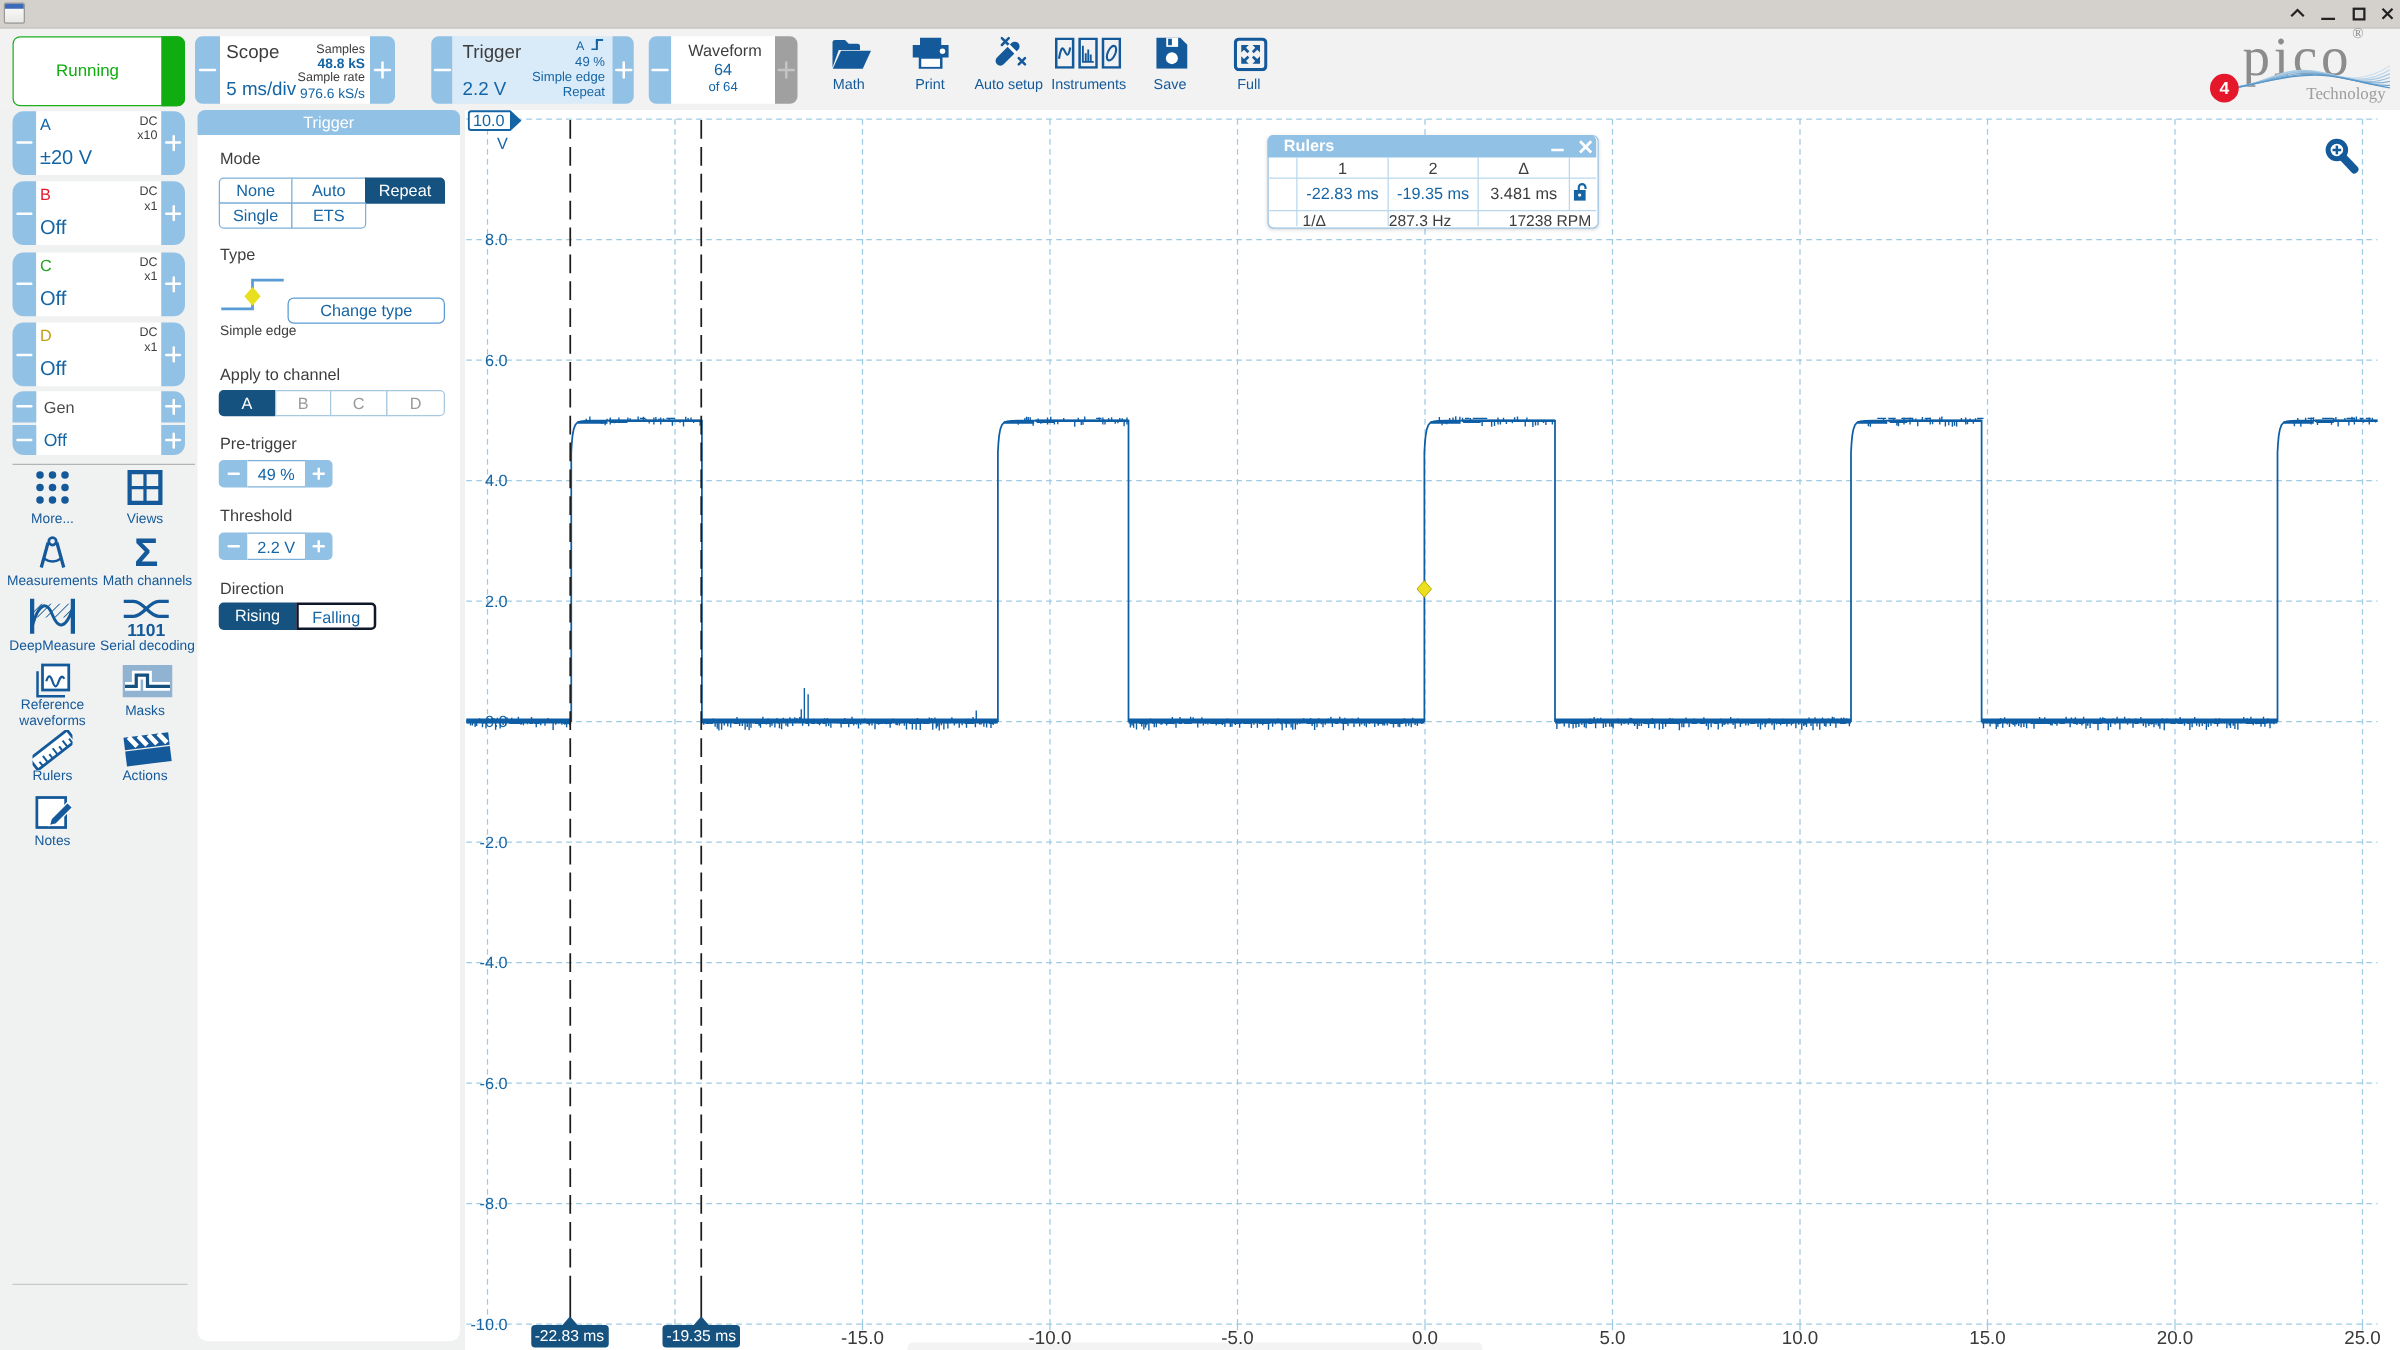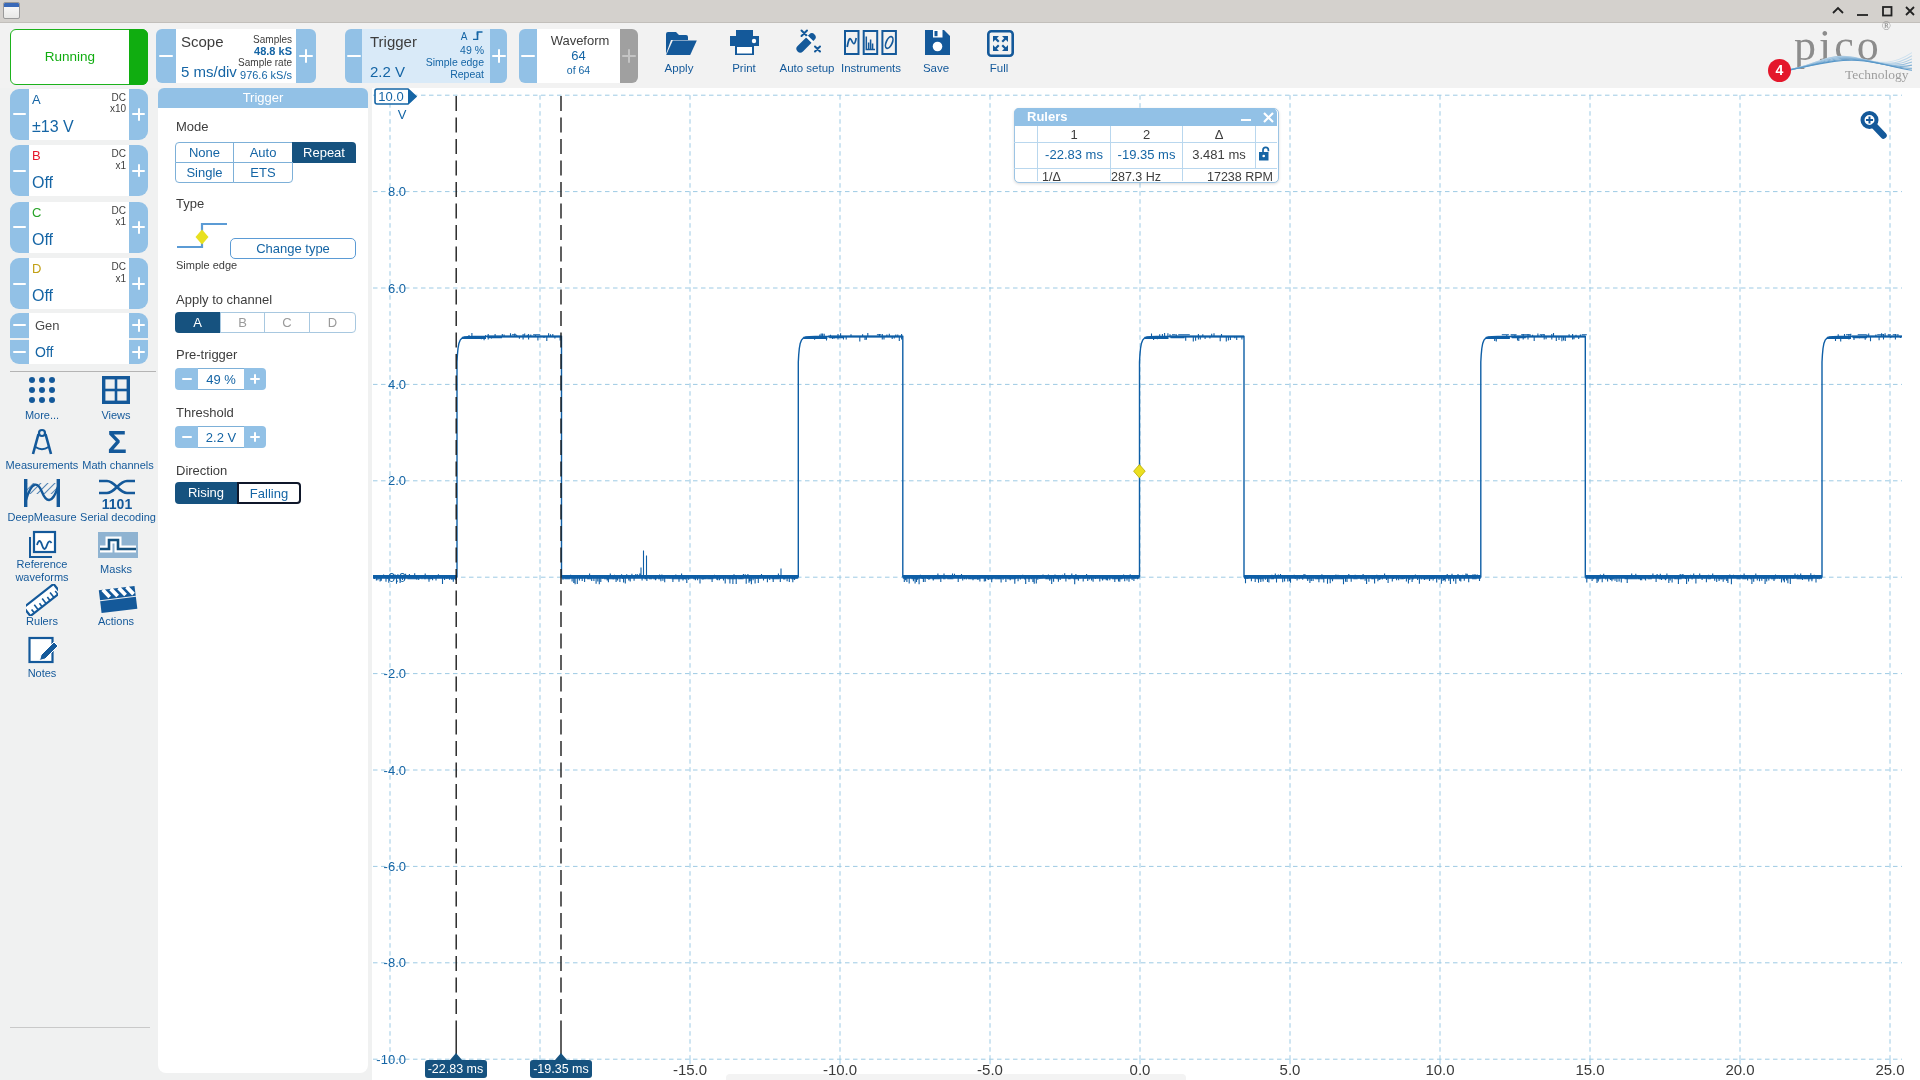--- a/index.html
+++ b/index.html
@@ -114,21 +114,21 @@
     </svg>
     <svg class="abs" style="left:987px;top:30px" width="27" height="27" viewBox="0 0 27 27">
       <rect x="1.3" y="1.3" width="24.4" height="24.4" rx="3" fill="none" stroke="#14599a" stroke-width="2.6"></rect>
       <g fill="#14599a">
         <path d="M6,12 V6 H12 L9.8,8.2 L12.5,11 L11,12.5 L8.2,9.8 Z"></path>
         <path d="M21,12 V6 H15 L17.2,8.2 L14.5,11 L16,12.5 L18.8,9.8 Z"></path>
         <path d="M6,15 V21 H12 L9.8,18.8 L12.5,16 L11,14.5 L8.2,17.2 Z"></path>
         <path d="M21,15 V21 H15 L17.2,18.8 L14.5,16 L16,14.5 L18.8,17.2 Z"></path>
       </g>
     </svg>
-<div class="lab" style="left:649px;top:61.5px;width:60px">Apply</div>
+<div class="lab" style="left:649px;top:61.5px;width:60px">Math</div>
 <div class="lab" style="left:714px;top:61.5px;width:60px">Print</div>
 <div class="lab" style="left:772px;top:61.5px;width:70px">Auto setup</div>
 <div class="lab" style="left:836px;top:61.5px;width:70px">Instruments</div>
 <div class="lab" style="left:906px;top:61.5px;width:60px">Save</div>
 <div class="lab" style="left:969px;top:61.5px;width:60px">Full</div>
 
 <div class="abs" style="left:1794px;top:19px;width:125px;height:44px;font-family:'Liberation Serif',serif;font-size:44px;color:#8c8c8c;letter-spacing:3px">pico<span style="font-size:12px;vertical-align:30px;letter-spacing:0">®</span></div>
 <svg class="abs" style="left:1783px;top:50px" width="130" height="24" viewBox="0 0 125 22">
 <g fill="none" stroke-width="1">
 <path d="M0,19 C25,19 35,5 60,7 C85,9 100,18 124,2" stroke="#cfe1ef"></path>
@@ -146,21 +146,21 @@
 <div class="abs" style="left:10px;top:88.5px;width:138px;height:51px">
 <div class="abs" style="left:0;top:0;width:19px;height:51px;background:#92c1e6;border-radius:9px 0 0 9px"></div>
 <div class="pm" style="left:3px;top:24.5px;width:13px"></div>
 <div class="abs" style="left:19px;top:0;width:100px;height:51px;background:#fff"></div>
 <div class="abs" style="left:119px;top:0;width:19px;height:51px;background:#92c1e6;border-radius:0 9px 9px 0"></div>
 <div class="pm" style="left:122px;top:24.5px;width:13px"></div>
       <div class="pm" style="left:127.5px;top:19px;width:2px;height:13px"></div>
 <div class="abs" style="left:22px;top:3px;font-size:13px;color:#1565a5">A</div>
 <div class="abs" style="left:0;top:3px;width:116px;text-align:right;font-size:10px;color:#3d3d3d">DC</div>
 <div class="abs" style="left:0;top:14.5px;width:116px;text-align:right;font-size:10px;color:#3d3d3d">x10</div>
-<div class="abs" style="left:22px;top:29px;font-size:16px;color:#1565a5">±13 V</div>
+<div class="abs" style="left:22px;top:29px;font-size:16px;color:#1565a5">±20 V</div>
 </div>
 <div class="abs" style="left:10px;top:145px;width:138px;height:51px">
 <div class="abs" style="left:0;top:0;width:19px;height:51px;background:#92c1e6;border-radius:9px 0 0 9px"></div>
 <div class="pm" style="left:3px;top:24.5px;width:13px"></div>
 <div class="abs" style="left:19px;top:0;width:100px;height:51px;background:#fff"></div>
 <div class="abs" style="left:119px;top:0;width:19px;height:51px;background:#92c1e6;border-radius:0 9px 9px 0"></div>
 <div class="pm" style="left:122px;top:24.5px;width:13px"></div>
       <div class="pm" style="left:127.5px;top:19px;width:2px;height:13px"></div>
 <div class="abs" style="left:22px;top:3px;font-size:13px;color:#e5192d">B</div>
 <div class="abs" style="left:0;top:3px;width:116px;text-align:right;font-size:10px;color:#3d3d3d">DC</div>

